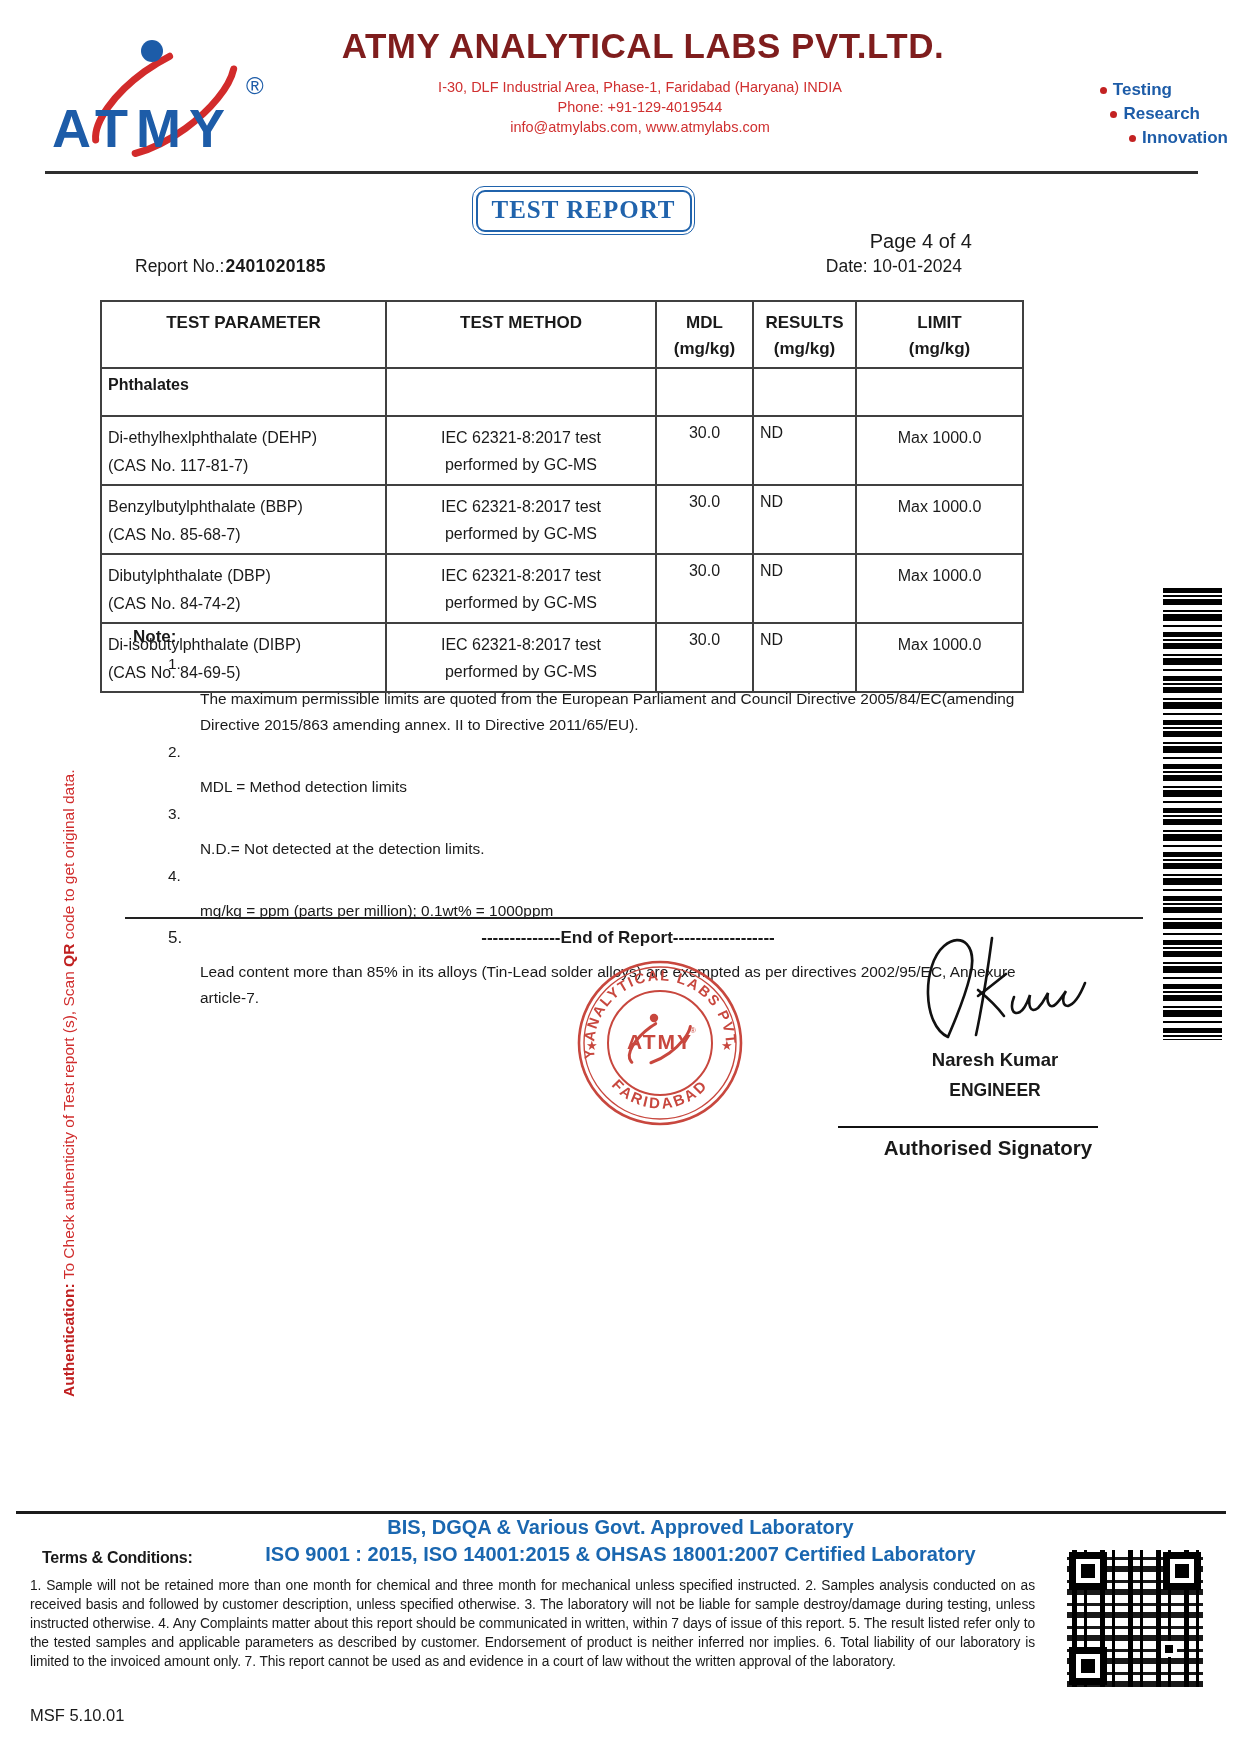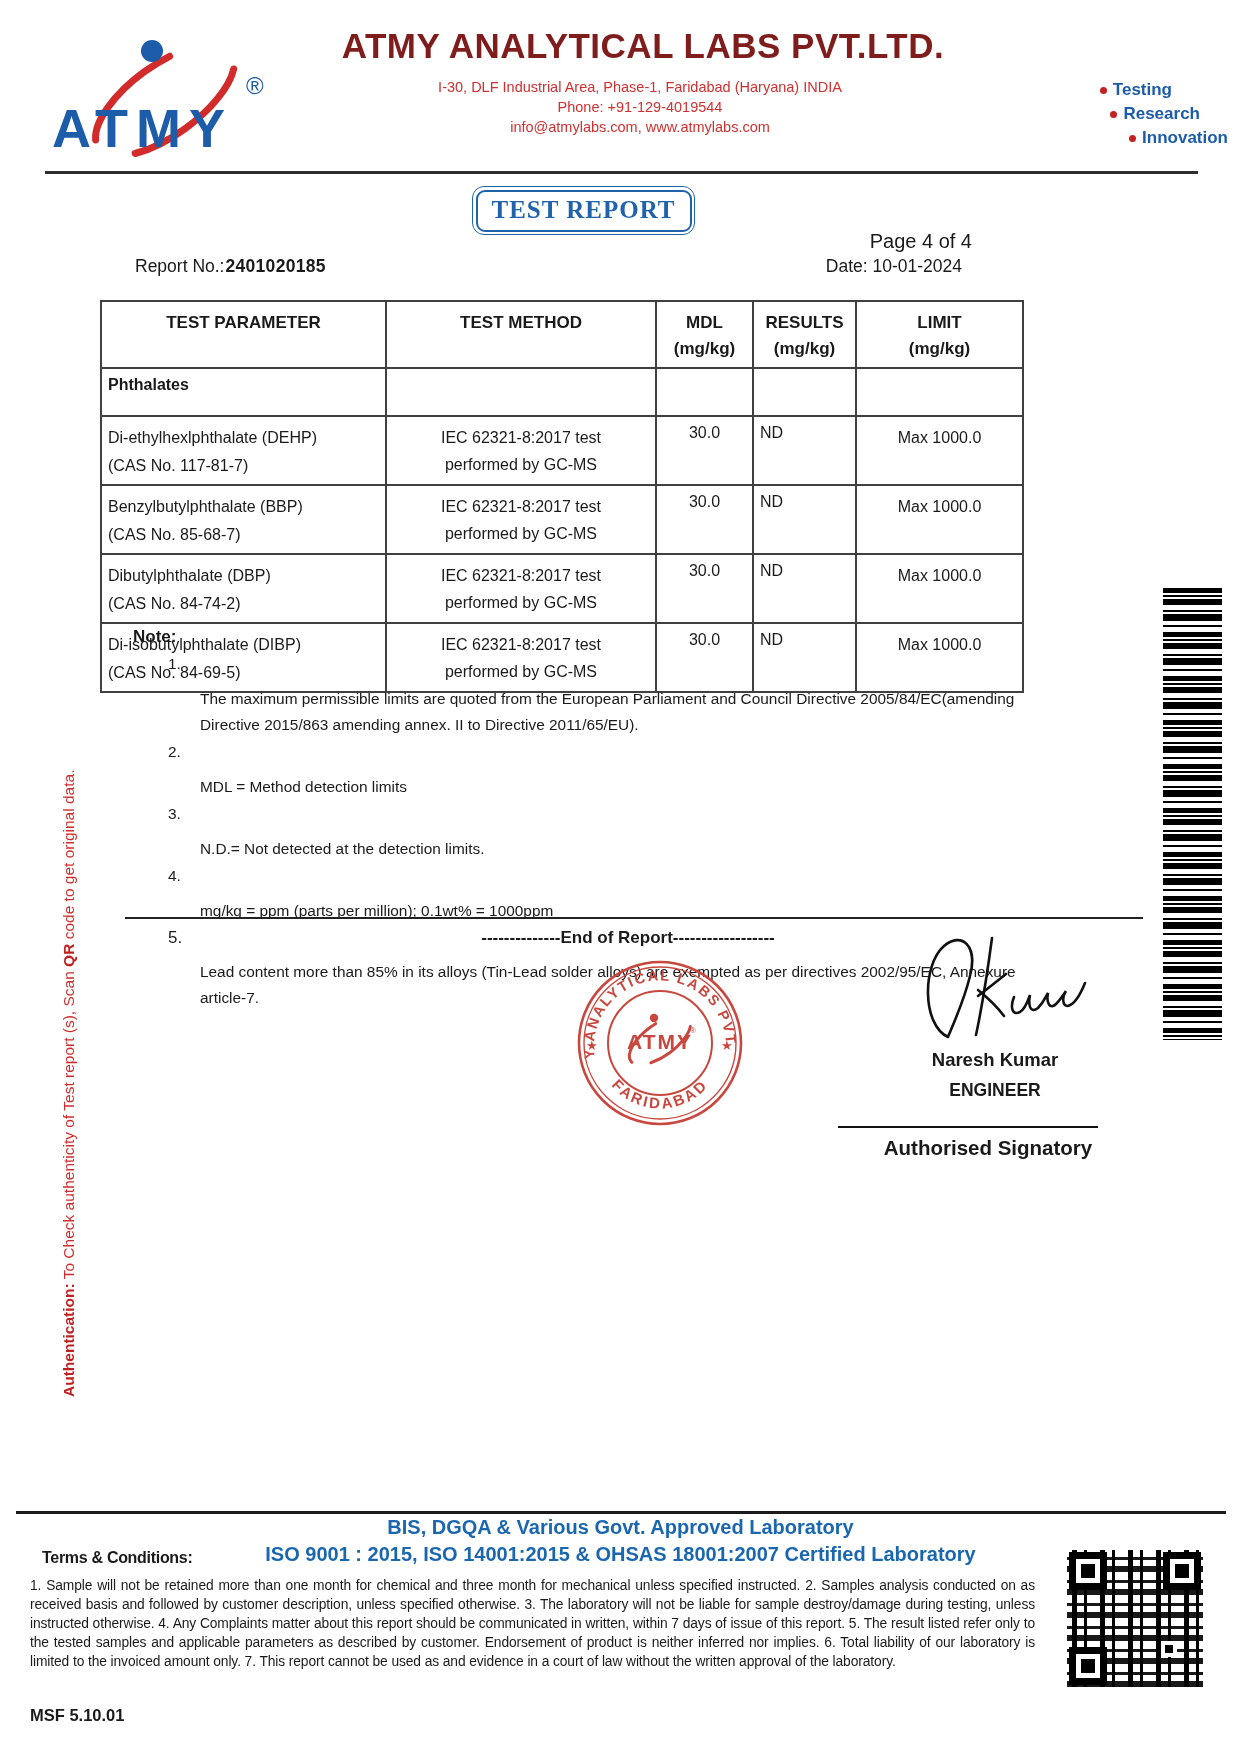--- a/index.html
+++ b/index.html
@@ -95,21 +95,21 @@
 
   
   .f-line { position:absolute; left:16px; top:1511px; width:1210px; height:3px; background:#1b1b1b; }
   .f-approved { position:absolute; left:0; top:1516px; width:1241px; text-align:center;
     font-size:20px; font-weight:bold; color:#1a67b0; }
   .f-iso { position:absolute; left:0; top:1543px; width:1241px; text-align:center;
     font-size:20px; font-weight:bold; color:#1a67b0; }
   .f-terms-label { position:absolute; left:30px; top:1549px; font-size:16px; font-weight:bold; letter-spacing:-0.3px;margin-left:12px; }
   .f-terms { position:absolute; left:30px; top:1576px; width:1005px;
     font-size:13.8px; line-height:19px; text-align:justify; letter-spacing:-0.1px; }
-  .f-msf { position:absolute; left:30px; top:1706px; font-size:16.5px; font-weight:bold; }
+  .f-msf { position:absolute; left:30px; top:1706px; font-size:16.5px; font-weight:normal; }
 
   
   .qr {
     position:absolute; left:1062px; top:1545px; width:146px; height:147px;
     background:
       repeating-linear-gradient(0deg, rgba(0,0,0,0.9) 0 6px, transparent 6px 12px, rgba(0,0,0,0.9) 12px 15px, transparent 15px 23px),
       repeating-linear-gradient(90deg, #fff 0 5px, #000 5px 10px, #fff 10px 17px, #000 17px 20px, #fff 20px 28px);
     border:5px solid #fff; outline:1px solid #fff;
   }
   .finder { position:absolute; width:38px; height:38px; border:7px solid #000; background:#fff; }

